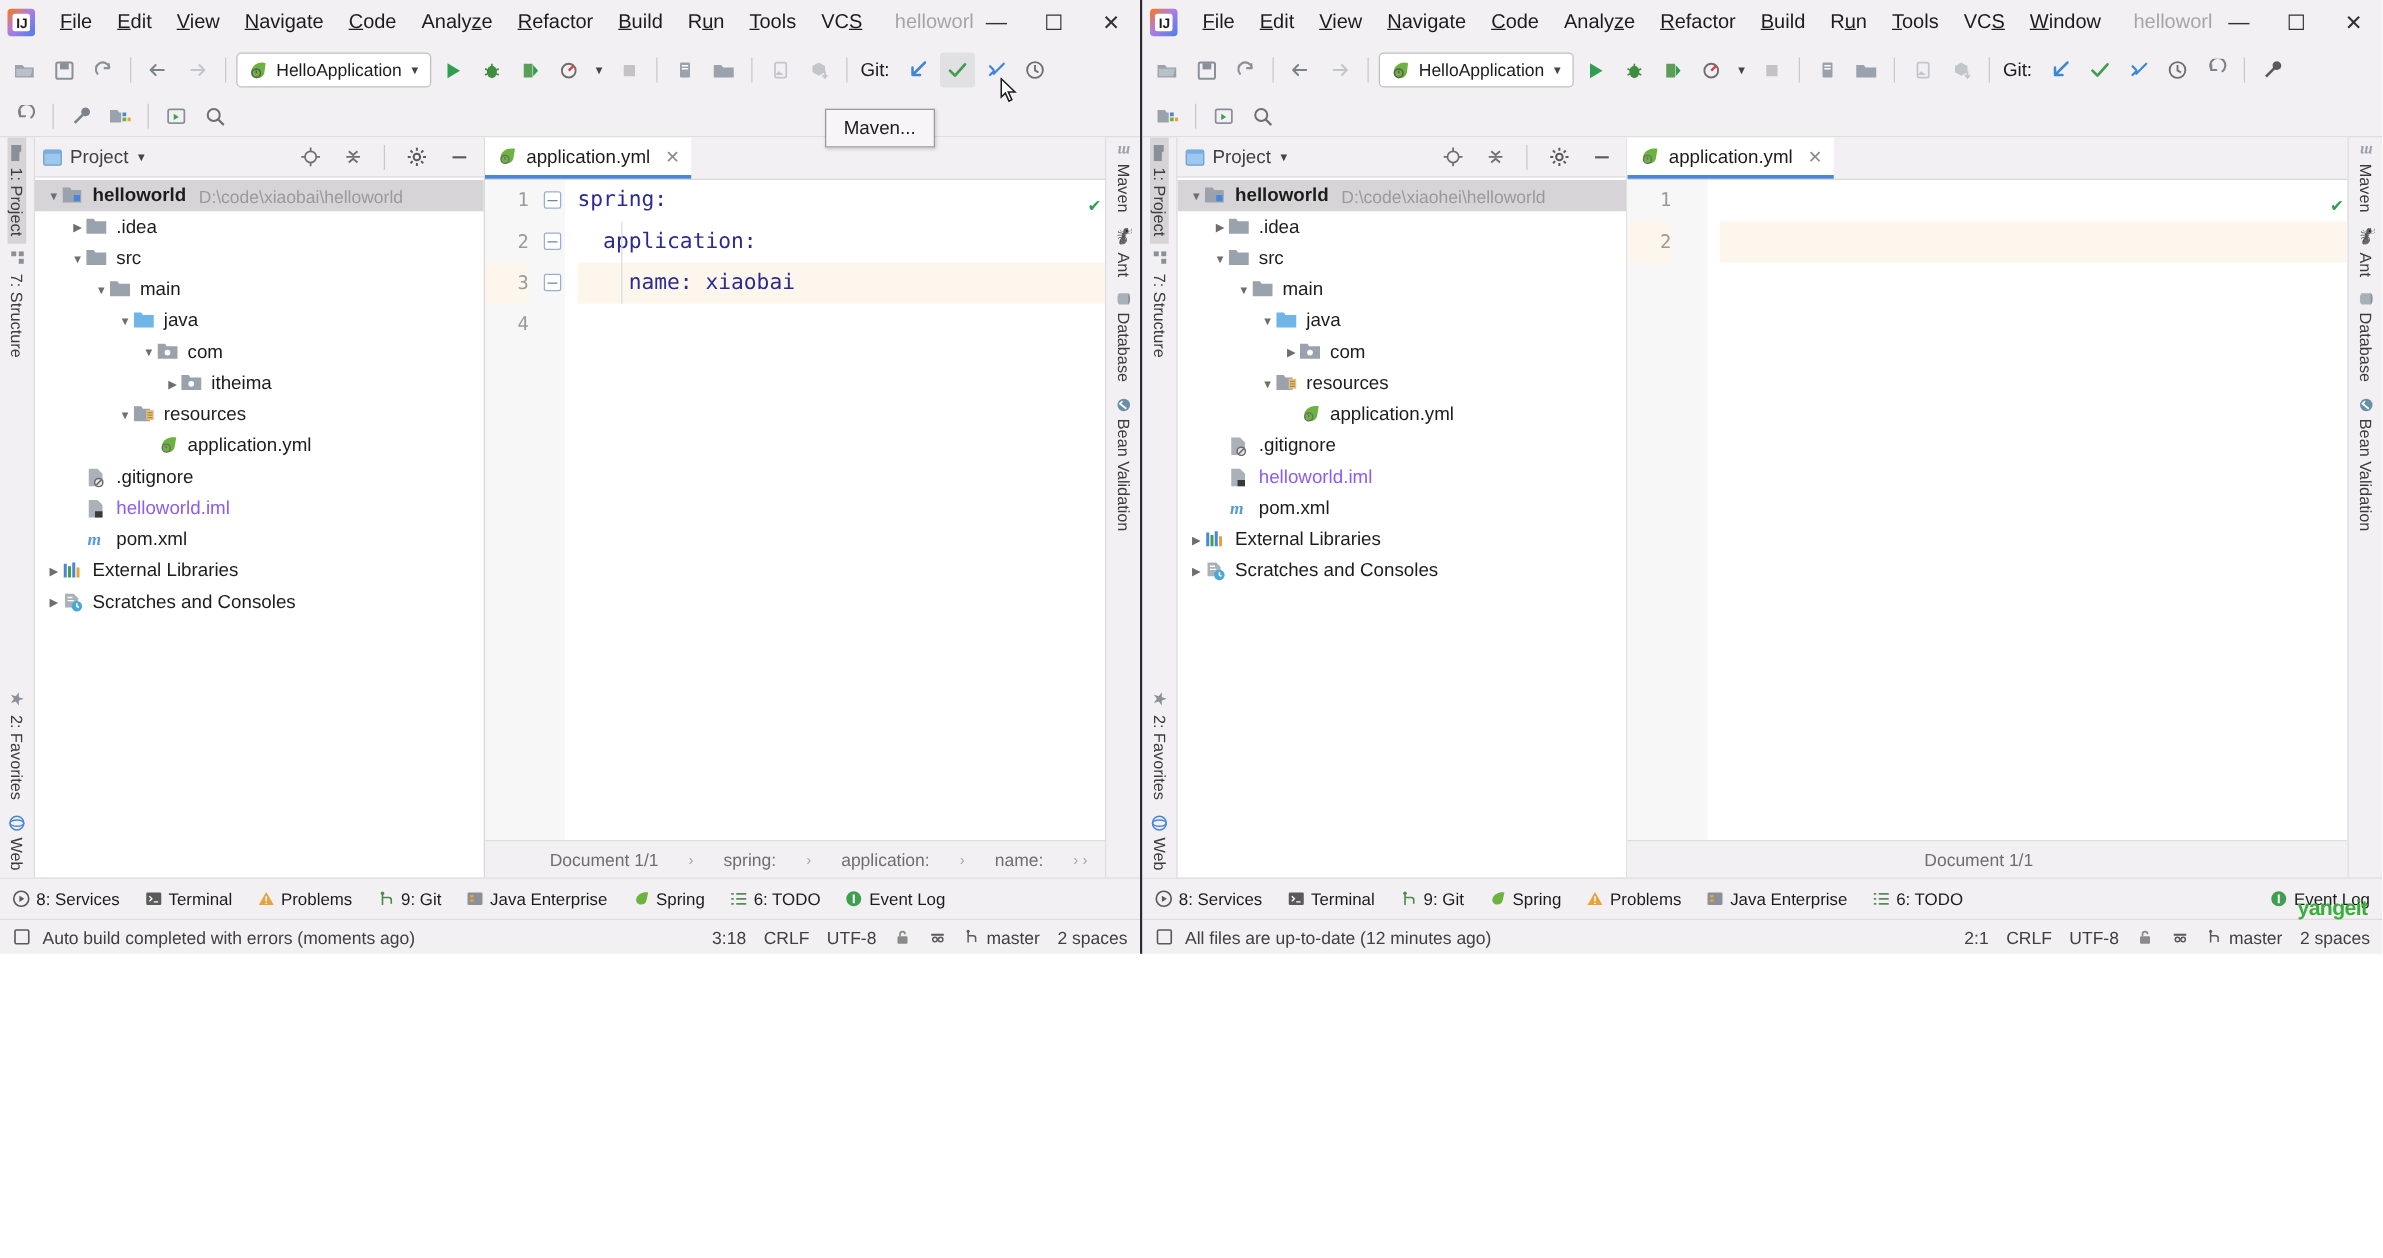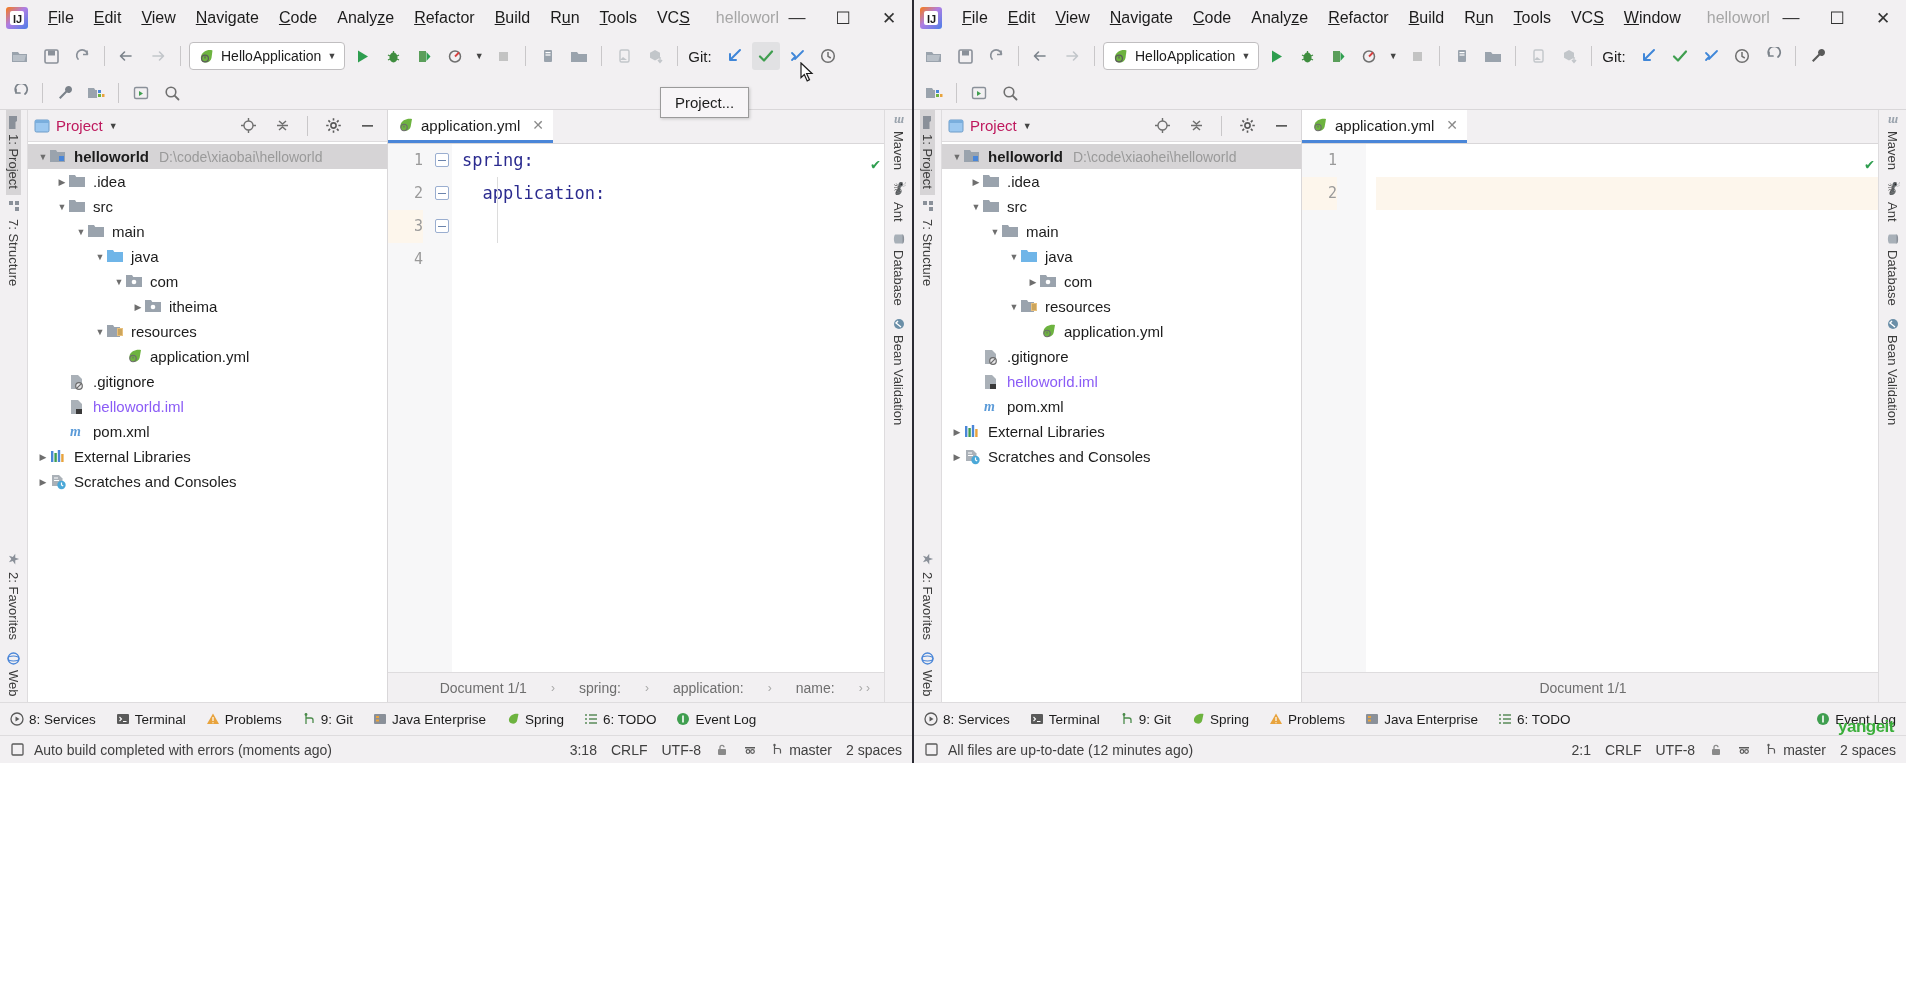--- a/index.html
+++ b/index.html
@@ -48,21 +48,21 @@
           padding:6px 0; display:flex; align-items:center; gap:5px; }
   .vtxt.sel { background:#d6d4d6; }
   .striprv { width:28px; background:#f2f0f2; display:flex; flex-direction:column;
              align-items:center; flex:none; border-left:1px solid #dedcde;}
 
   
   .projpanel { width:360px; background:#fff; display:flex; flex-direction:column; flex:none;
                border-right:1px solid #d9d7d9; }
   .projhead { height:32px; display:flex; align-items:center; background:#f2f0f2;
               padding:0 6px; gap:6px; border-bottom:1px solid #dedcde; }
-  .projhead .ttl { font-size:15px; color:#be185d; }
+  .projhead .ttl { font-size:15px; color:#404040; }
   .projhead .sp { flex:1; }
   .tree { flex:1; overflow:hidden; padding-top:2px; font-size:15px; color:#1c1c1c; }
   .row { height:25px; display:flex; align-items:center; white-space:nowrap; }
   .row.sel { background:#d6d4d6; }
   .arrow { width:14px; text-align:center; font-size:9px; color:#6e6e6e; flex:none; }
   .ticon { width:20px; text-align:center; flex:none; margin-right:4px; }
   .path { color:#9a9a9a; margin-left:10px; font-size:14px; }
   .bold { font-weight:700; }
   .iml { color:#8b5cf6; }
 
@@ -536,20 +536,21 @@
           <div class="fold">
               <div class="foldmark" style="top: 9px;"></div>
               <div class="foldmark" style="top: 42px;"></div>
               <div class="foldmark" style="top: 75px;"></div>
             </div>
           <div class="codearea">
             <div class="indentguide" style="left:45px;top:33px;height:66px"></div>
             <div class="rmark">✔</div>
           <div class="cline">spring:</div>
               <div class="cline">  application:</div>
+              <div class="cline hl">    name: xiaobai</div>
               <div class="cline"></div>
             </div>
         </div>
         <div class="breadcrumbbar">
             <span>Document 1/1</span>
             <span class="bcsep">›</span>
             <span>spring:</span>
             <span class="bcsep">›</span>
             <span>application:</span>
             <span class="bcsep">›</span>
@@ -670,21 +671,21 @@
           <svg width="13" height="13" viewBox="0 0 13 13">
               <path d="M3.5 2v9M3.5 5.5h4a2 2 0 012 2v3" stroke="#5a5a5a" stroke-width="1.2" fill="none"></path>
               <circle cx="3.5" cy="2" r="1.2" fill="#5a5a5a"></circle>
             </svg>
           <span>master</span>
           </span>
         <span>2 spaces</span>
       </span>
     </div>
 
-    <div class="tooltip" style="left:660px; top:87px;">Project...</div>
+    <div class="tooltip" style="left:660px; top:87px;">Maven...</div>
     <div class="cursor" style="left:800px; top:62px;">
       <svg width="15" height="22" viewBox="0 0 15 22">
           <path d="M1 1l11 10.5H6.6l2.9 6.3-2.3 1.1-2.9-6.4L1 15.6z" fill="#fff" stroke="#1c1c1c" stroke-width="1.2"></path>
         </svg>
     </div>
   </div>
 
   <div class="win right">
 
     <div class="menubar">

